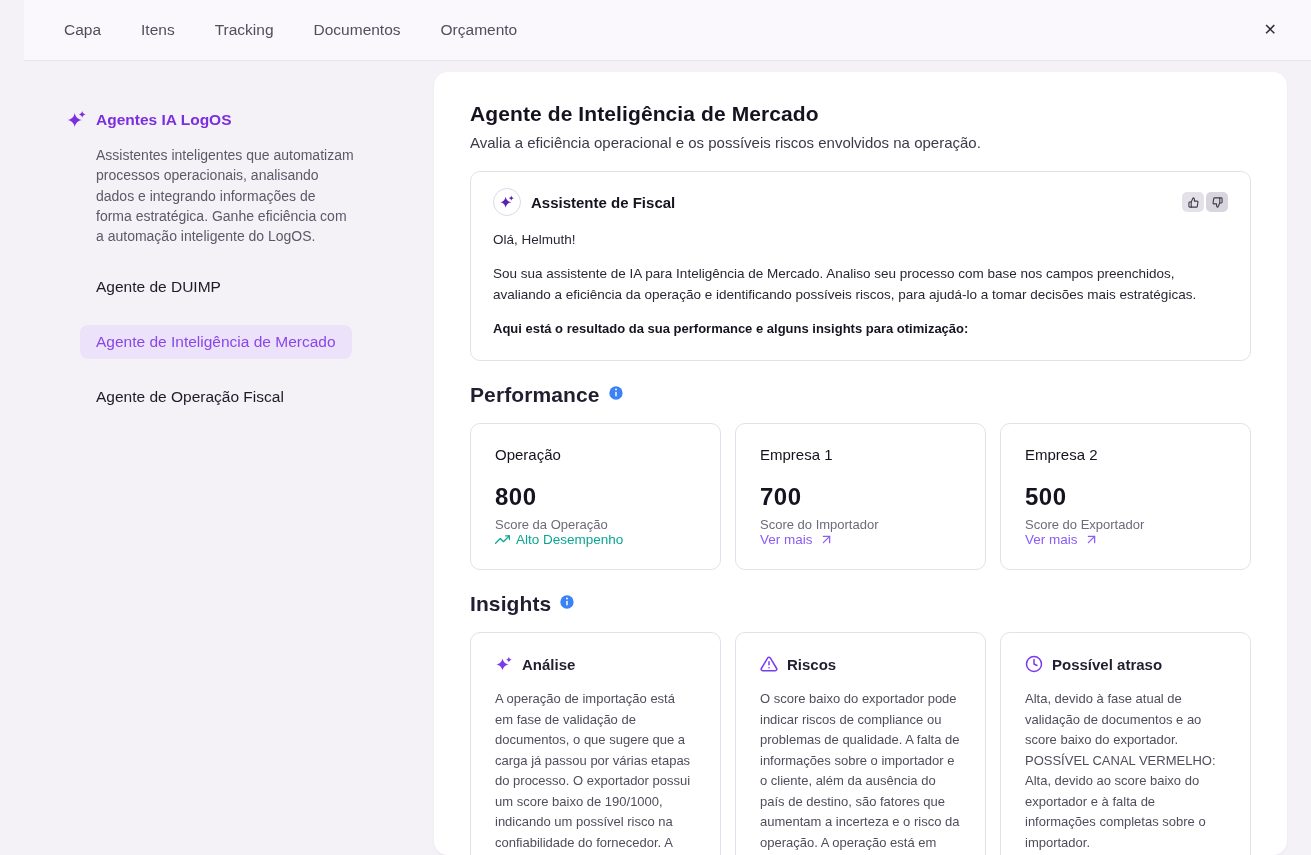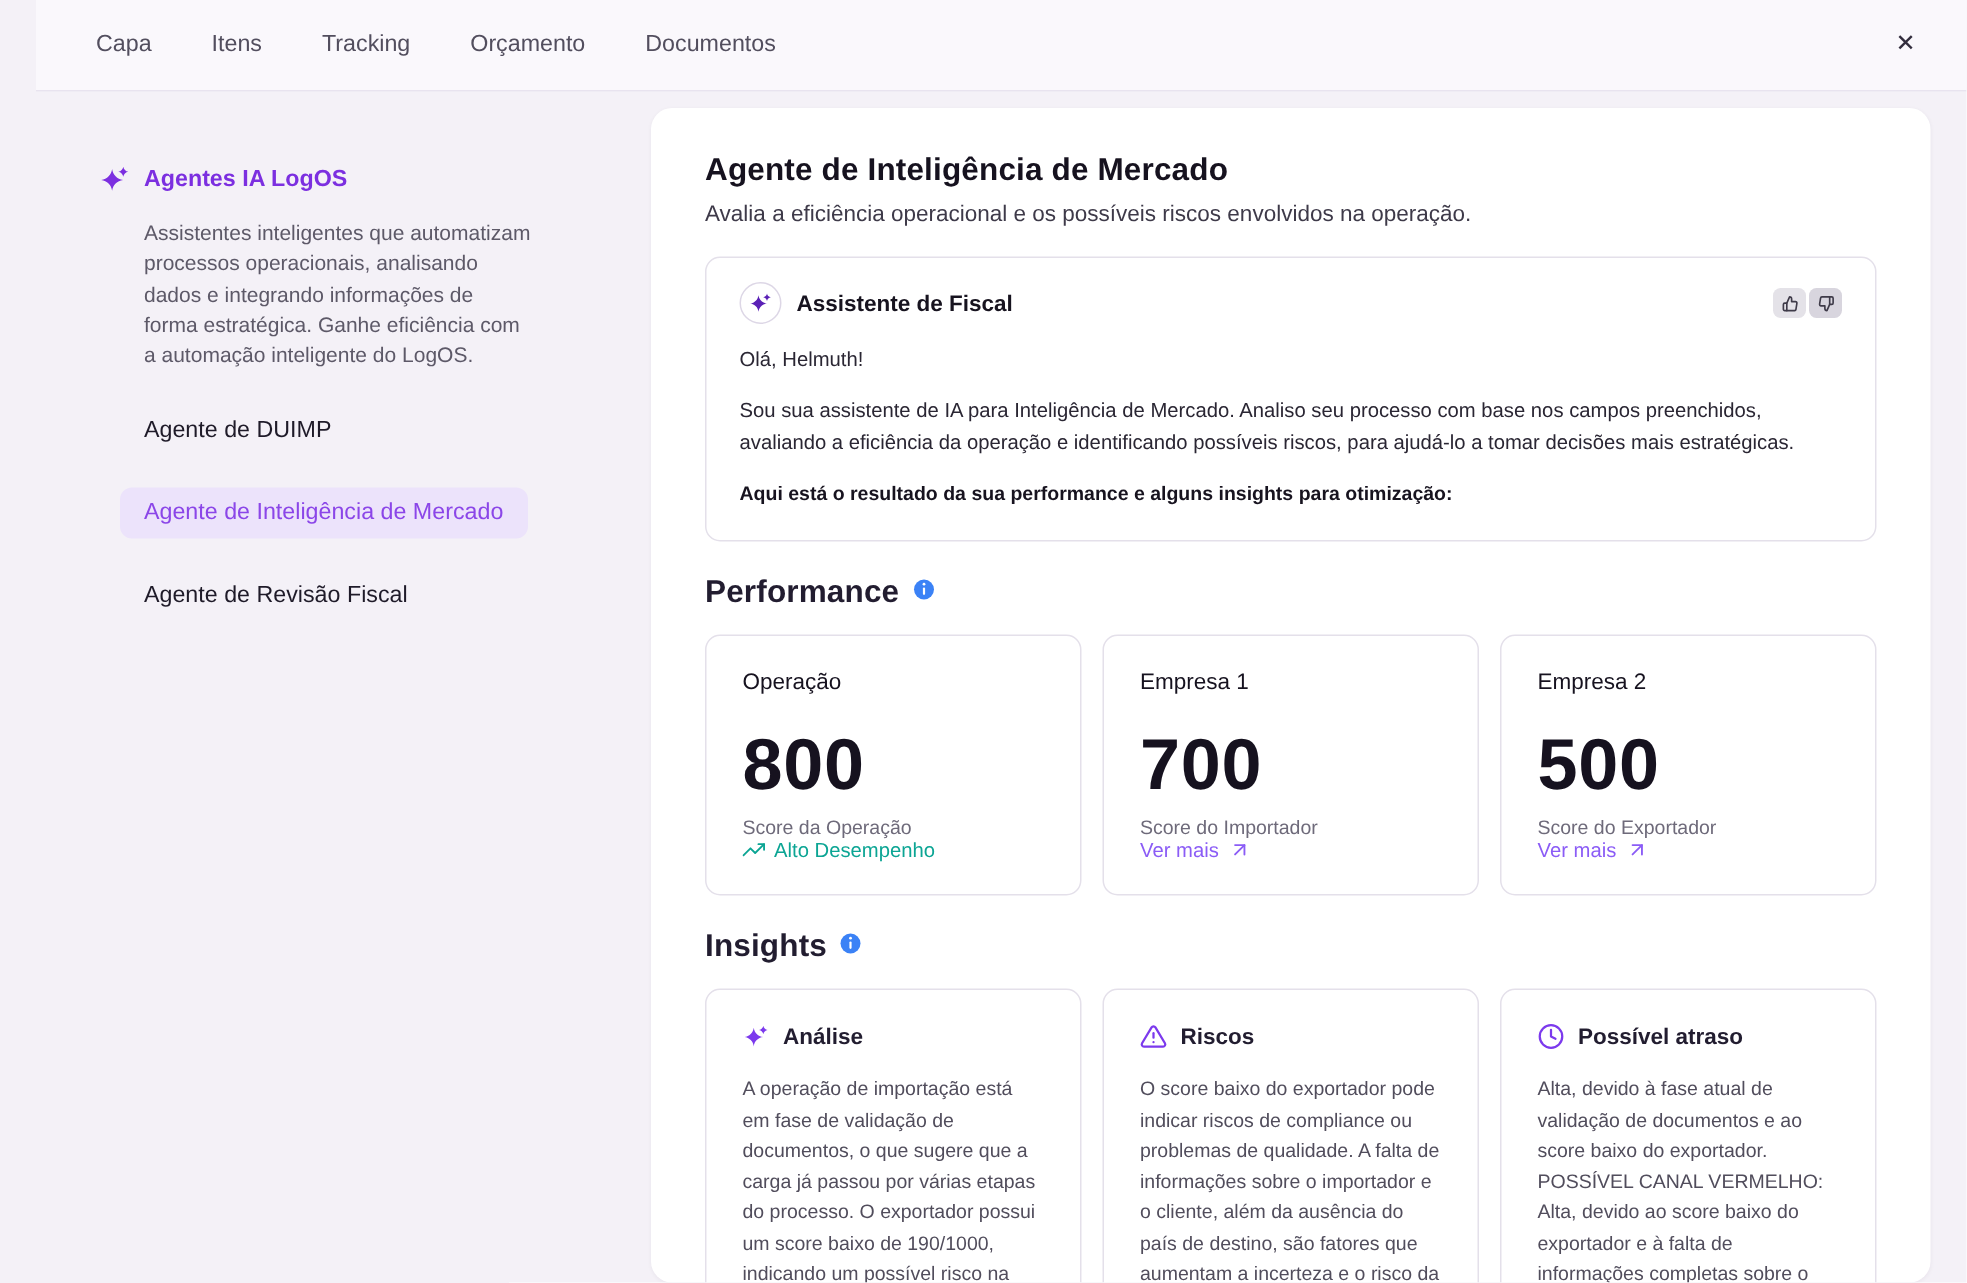--- a/index.html
+++ b/index.html
@@ -95,21 +95,21 @@
   .section-heading h2 { font-size:21px; font-weight:700; color:#221d30; letter-spacing:.1px; }
   .info-icon { width:16px; height:16px; margin-bottom:4px; cursor:pointer; }
 
   
   .cards-row { display:flex; gap:14px; margin-top:16px; }
   .card {
     flex:1; border:1px solid #e4e0ea; border-radius:10px;
     padding:22px 24px; background:#fff; min-width:0;
   }
   .perf-title { font-size:15px; color:#16121f; }
-  .perf-score { margin-top:20px; font-size:48px; font-weight:700; color:#16121f; letter-spacing:.5px; }
+  .perf-score { margin-top:20px; font-size:24px; font-weight:700; color:#16121f; letter-spacing:.5px; }
   .perf-caption { margin-top:6px; font-size:13px; color:#6e6a7a; }
   .perf-action { display:flex; align-items:center; gap:6px; font-size:13.5px; cursor:pointer; width:fit-content; }
   .perf-action.status { color:#0ca594; cursor:default; }
   .perf-action.link { color:#8b5cf6; }
   .perf-action svg { width:15px; height:15px; }
 
   
   .insight-header { display:flex; align-items:center; gap:9px; }
   .insight-header .icon { width:18px; height:18px; color:#7c3aed; flex:0 0 18px; }
   .insight-title { font-size:15px; font-weight:700; color:#221d30; }
@@ -125,44 +125,44 @@
       <div class="tab">
           <span>Capa</span>
         </div>
       <div class="tab">
           <span>Itens</span>
         </div>
       <div class="tab">
           <span>Tracking</span>
         </div>
       <div class="tab">
+          <span>Documentos</span>
+        </div>
+      <div class="tab">
           <span>Orçamento</span>
-        </div>
-      <div class="tab">
-          <span>Documentos</span>
         </div>
     </nav>
     <button class="close-btn">✕</button>
   </header>
 
   <div class="content">
 
     <aside class="sidebar">
       <div class="sidebar-title-row">
         <svg class="spark" viewBox="0 0 24 24" fill="currentColor">
           <path d="M10 4.2C10.5 8.6 13.9 12 18.3 12.5 13.9 13 10.5 16.4 10 20.8 9.5 16.4 6.1 13 1.7 12.5 6.1 12 9.5 8.6 10 4.2Z"></path>
           <path d="M18.5 2.4c.3 2 1.8 3.5 3.8 3.8-2 .3-3.5 1.8-3.8 3.8-.3-2-1.8-3.5-3.8-3.8 2-.3 3.5-1.8 3.8-3.8Z"></path>
         </svg>
         <span class="sidebar-title">Agentes IA LogOS</span>
       </div>
       <p class="sidebar-desc">Assistentes inteligentes que automatizam processos operacionais, analisando dados e integrando informações de forma estratégica. Ganhe eficiência com a automação inteligente do LogOS.</p>
       <div class="agent-list">
         <div class="agent-item">Agente de DUIMP</div>
         <div class="agent-item selected">Agente de Inteligência de Mercado</div>
-        <div class="agent-item">Agente de Revisão Fiscal</div>
+        <div class="agent-item">Agente de Operação Fiscal</div>
       </div>
     </aside>
 
     <main class="panel">
       <h1 class="panel-title">Agente de Inteligência de Mercado</h1>
       <p class="panel-subtitle">Avalia a eficiência operacional e os possíveis riscos envolvidos na operação.</p>
 
       <section class="assistant-card">
         <div class="assistant-header">
           <span class="assistant-badge">

